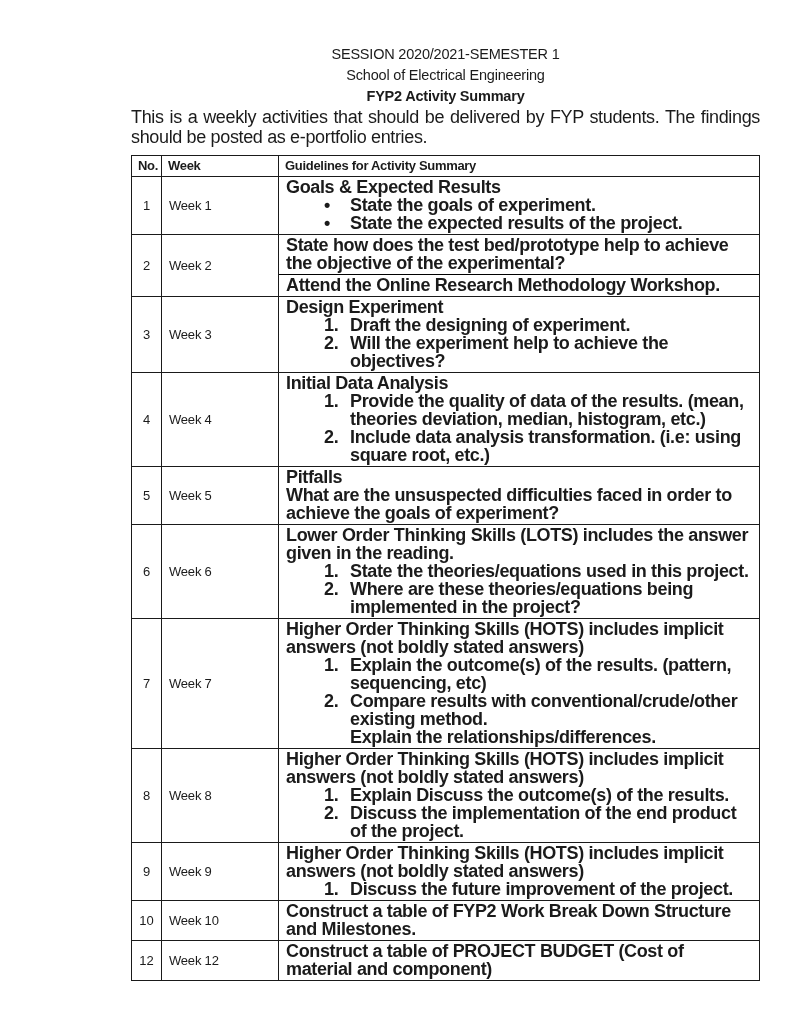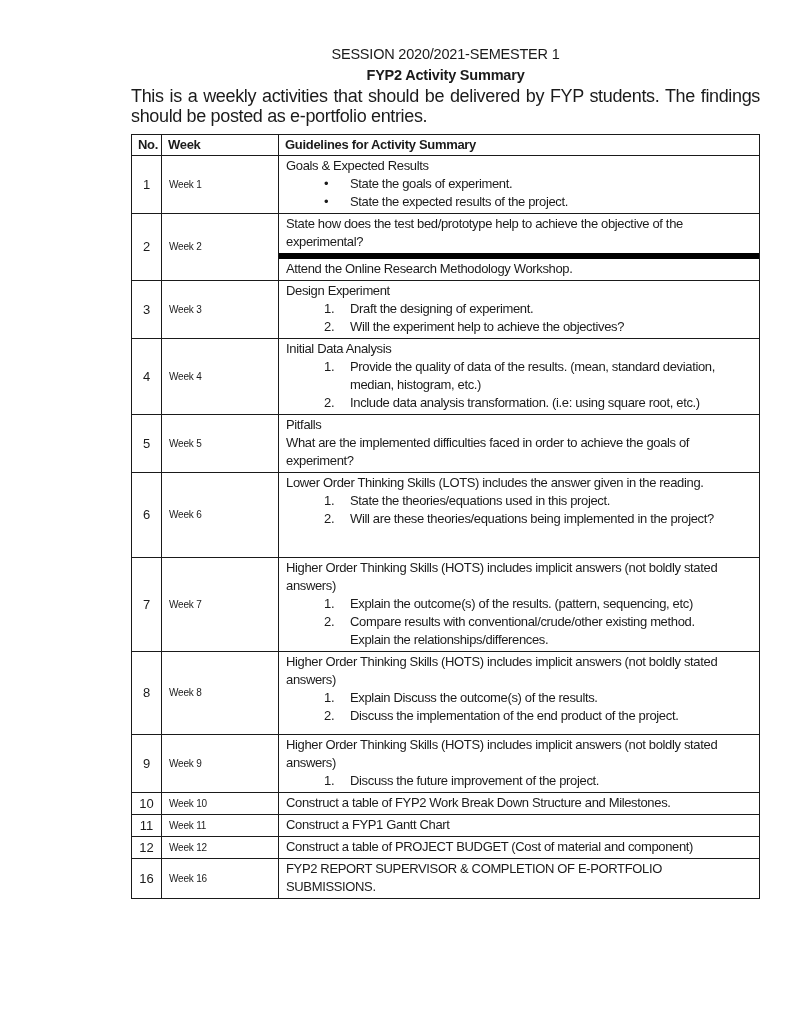--- a/index.html
+++ b/index.html
@@ -55,57 +55,59 @@
     padding: 2px 3px 2px 6px;
   }
   td.cell-no {
     text-align: center;
     vertical-align: middle;
     font-size: 13px;
     line-height: 16px;
   }
   td.cell-week {
     vertical-align: middle;
-    font-size: 10px;
+    font-size: 13px;
     line-height: 16px;
     letter-spacing: -0.2px;
     padding: 1px 3px 1px 7px;
   }
   td.cell-guidelines {
     vertical-align: top;
     padding: 0;
   }
   .subcell {
     padding: 1px 5px 2px 7px;
   }
   .subcell + .subcell {
-    border-top: 6px solid #000000;
+    border-top: 1px solid #000000;
   }
   .g-line, .g-tline, .g-marker {
-    font-size: 13px;
+    font-size: 18px;
     line-height: 18px;
     letter-spacing: -0.35px;
+    font-weight: bold;
   }
   .g-li {
     display: flex;
     padding-left: 38px;
   }
   .g-marker {
     flex: none;
     width: 26px;
   }
   .g-text { flex: 1; }
 </style>
 </head>
 <body>
 
 <div class="page">
 
   <div class="doc-title-line">SESSION 2020/2021-SEMESTER 1</div>
 
+  <div class="doc-title-line">School of Electrical Engineering</div>
 
   <div class="doc-title-line bold">FYP2 Activity Summary</div>
 
   <p class="intro">This is a weekly activities that should be delivered by FYP students. The findings should be posted as e-portfolio entries.</p>
 
   <table class="activity">
     <colgroup>
       <col style="width:30px">
       <col style="width:117px">
       <col>
@@ -174,58 +176,58 @@
         </tr>
         <tr>
           <td class="cell-no">4</td>
           <td class="cell-week">Week 4</td>
           <td class="cell-guidelines">
             <div class="subcell">
               <div class="g-line">Initial Data Analysis</div>
               <div class="g-li">
                 <span class="g-marker">1.</span>
                 <div class="g-text">
-                  <div class="g-tline">Provide the quality of data of the results. (mean, standard deviation, median, histogram, etc.)</div>
+                  <div class="g-tline">Provide the quality of data of the results. (mean, theories deviation, median, histogram, etc.)</div>
                 </div>
               </div>
               <div class="g-li">
                 <span class="g-marker">2.</span>
                 <div class="g-text">
                   <div class="g-tline">Include data analysis transformation. (i.e: using square root, etc.)</div>
                 </div>
               </div>
             </div>
           </td>
         </tr>
         <tr>
           <td class="cell-no">5</td>
           <td class="cell-week">Week 5</td>
           <td class="cell-guidelines">
             <div class="subcell">
               <div class="g-line">Pitfalls</div>
-              <div class="g-line">What are the implemented difficulties faced in order to achieve the goals of experiment?</div>
+              <div class="g-line">What are the unsuspected difficulties faced in order to achieve the goals of experiment?</div>
             </div>
           </td>
         </tr>
         <tr>
           <td class="cell-no">6</td>
           <td class="cell-week">Week 6</td>
           <td class="cell-guidelines" style="height: 84px;">
             <div class="subcell">
               <div class="g-line">Lower Order Thinking Skills (LOTS) includes the answer given in the reading.</div>
               <div class="g-li">
                 <span class="g-marker">1.</span>
                 <div class="g-text">
                   <div class="g-tline">State the theories/equations used in this project.</div>
                 </div>
               </div>
               <div class="g-li">
                 <span class="g-marker">2.</span>
                 <div class="g-text">
-                  <div class="g-tline">Will are these theories/equations being implemented in the project?</div>
+                  <div class="g-tline">Where are these theories/equations being implemented in the project?</div>
                 </div>
               </div>
             </div>
           </td>
         </tr>
         <tr>
           <td class="cell-no">7</td>
           <td class="cell-week">Week 7</td>
           <td class="cell-guidelines">
             <div class="subcell">
@@ -285,42 +287,24 @@
         <tr>
           <td class="cell-no">10</td>
           <td class="cell-week">Week 10</td>
           <td class="cell-guidelines">
             <div class="subcell">
               <div class="g-line">Construct a table of FYP2 Work Break Down Structure and Milestones.</div>
             </div>
           </td>
         </tr>
         <tr>
-          <td class="cell-no">11</td>
-          <td class="cell-week">Week 11</td>
-          <td class="cell-guidelines">
-            <div class="subcell">
-              <div class="g-line">Construct a FYP1 Gantt Chart</div>
-            </div>
-          </td>
-        </tr>
-        <tr>
           <td class="cell-no">12</td>
           <td class="cell-week">Week 12</td>
           <td class="cell-guidelines">
             <div class="subcell">
               <div class="g-line">Construct a table of PROJECT BUDGET (Cost of material and component)</div>
             </div>
           </td>
         </tr>
-        <tr>
-          <td class="cell-no">16</td>
-          <td class="cell-week">Week 16</td>
-          <td class="cell-guidelines">
-            <div class="subcell">
-              <div class="g-line">FYP2 REPORT SUPERVISOR &amp; COMPLETION OF E-PORTFOLIO SUBMISSIONS.</div>
-            </div>
-          </td>
-        </tr>
       </tbody>
   </table>
 
 </div>
 
 </body></html>

